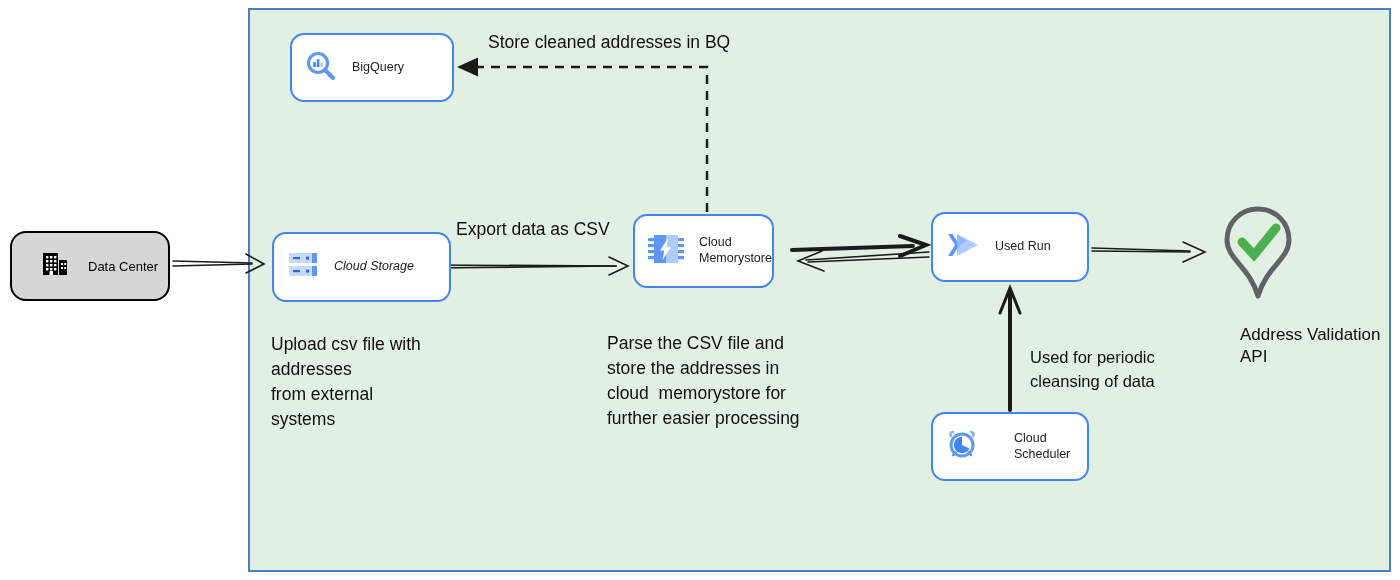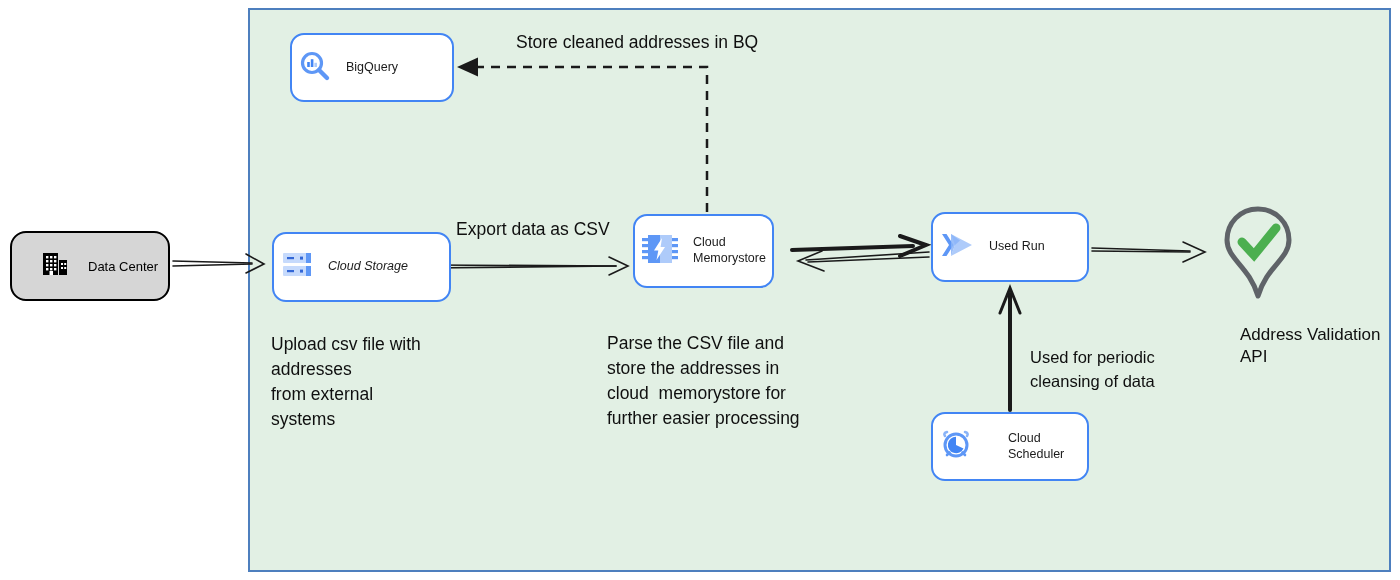--- a/index.html
+++ b/index.html
@@ -17,21 +17,21 @@
     background: #e2f0e4;
     border: 2px solid #4d7fbe;
   }
   .card {
     position: absolute;
     background: #ffffff;
     border: 2px solid #4285f4;
     border-radius: 14px;
     display: flex;
     align-items: center;
-    padding-left: 7px;
+    padding-left: 13px;
     gap: 15px;
     z-index: 3;
   }
   .card .node-label {
     font-size: 12.5px;
     color: #1b1b1b;
     line-height: 1.25;
   }
   .datacenter {
     position: absolute;
@@ -247,21 +247,21 @@
   <div class="pin-wrap">
     <span>
       <svg width="78" height="122" viewBox="0 0 78 122">
         <path d="M39,6 C21,6 8,20 8,37 C8,56 30,63 39,93 C48,63 70,56 70,37 C70,20 57,6 39,6 Z" fill="none" stroke="#5f6368" stroke-width="5" stroke-linejoin="round"></path>
         <polyline points="23,39 35,52 57,25" fill="none" stroke="#4caf50" stroke-width="9" stroke-linecap="round" stroke-linejoin="miter"></polyline>
       </svg>
     </span>
   </div>
   <div class="pin-label">Address Validation API</div>
 
-  <div class="edge-label" style="left:516px; top:32px;">Store cleaned addresses in BQ</div>
+  <div class="edge-label" style="left:488px; top:32px;">Store cleaned addresses in BQ</div>
   <div class="edge-label" style="left:456px; top:219px;">Export data as CSV</div>
   <div class="edge-label" style="left:1030px; top:346px; font-size:16.5px; line-height:1.45;">Used for periodic
 cleansing of data</div>
 
   <div class="note" style="left:271px; top:332px;">Upload csv file with
 addresses
 from external
 systems</div>
   <div class="note" style="left:607px; top:331px;">Parse the CSV file and
 store the addresses in

